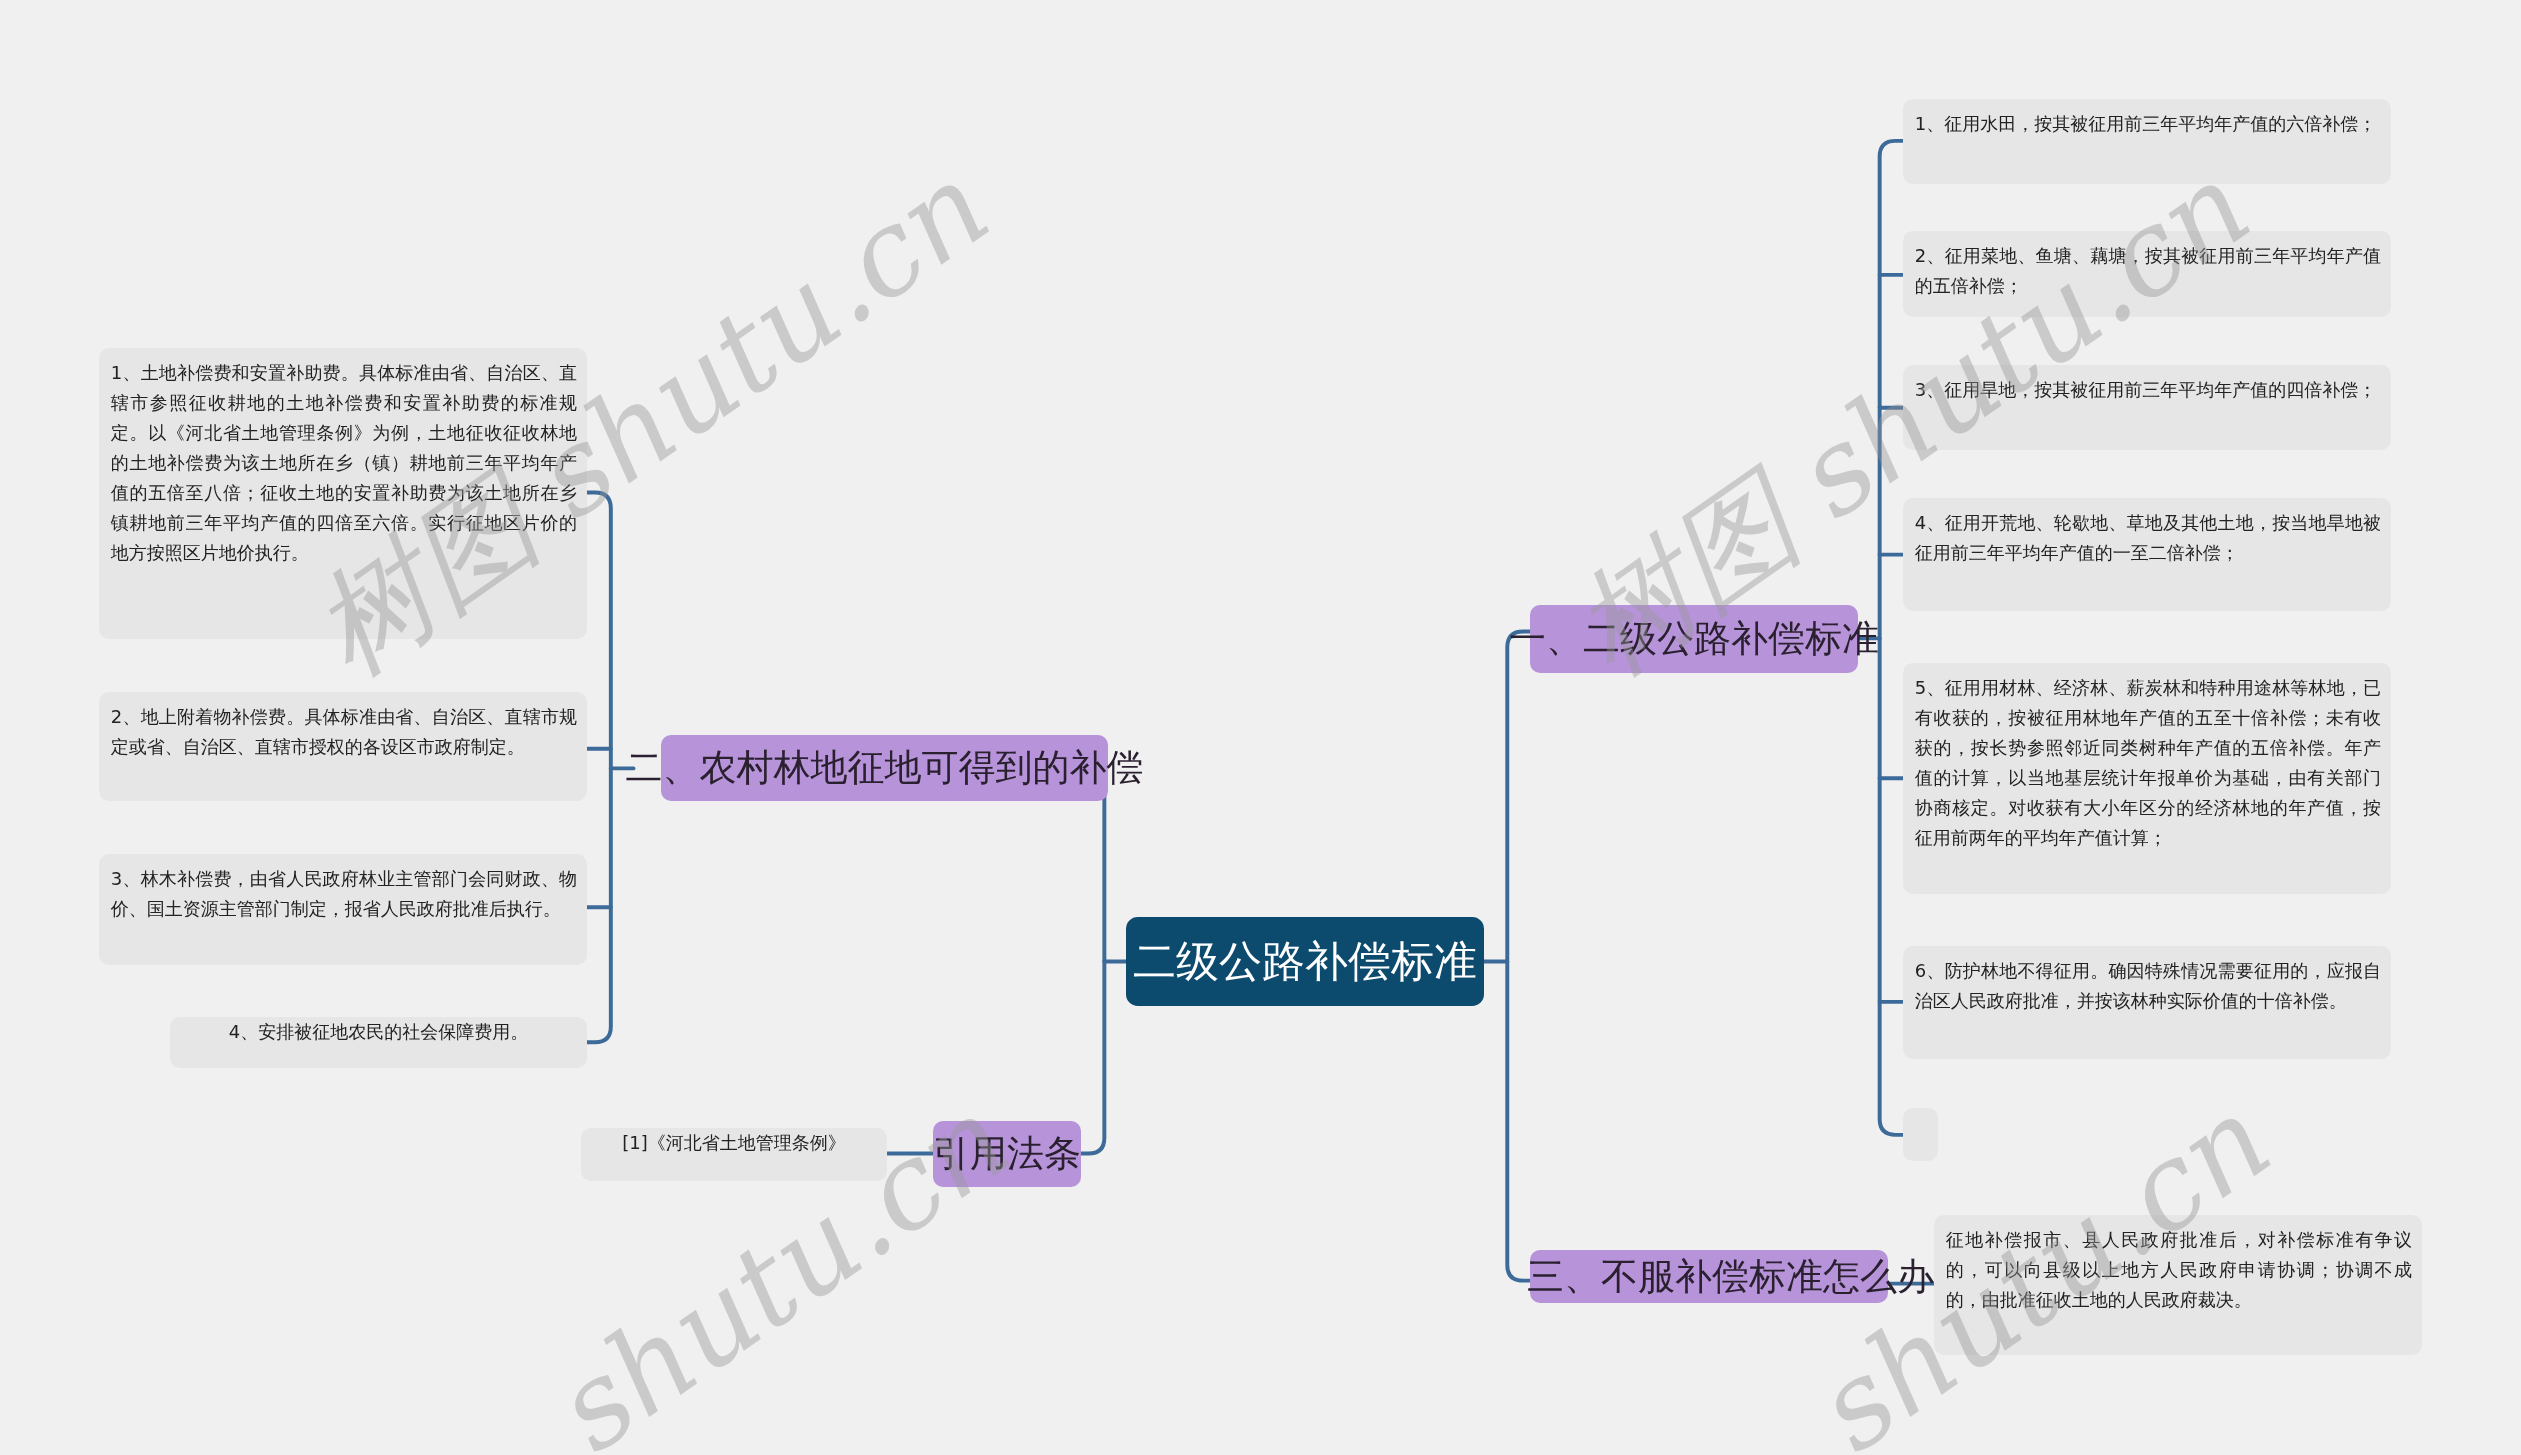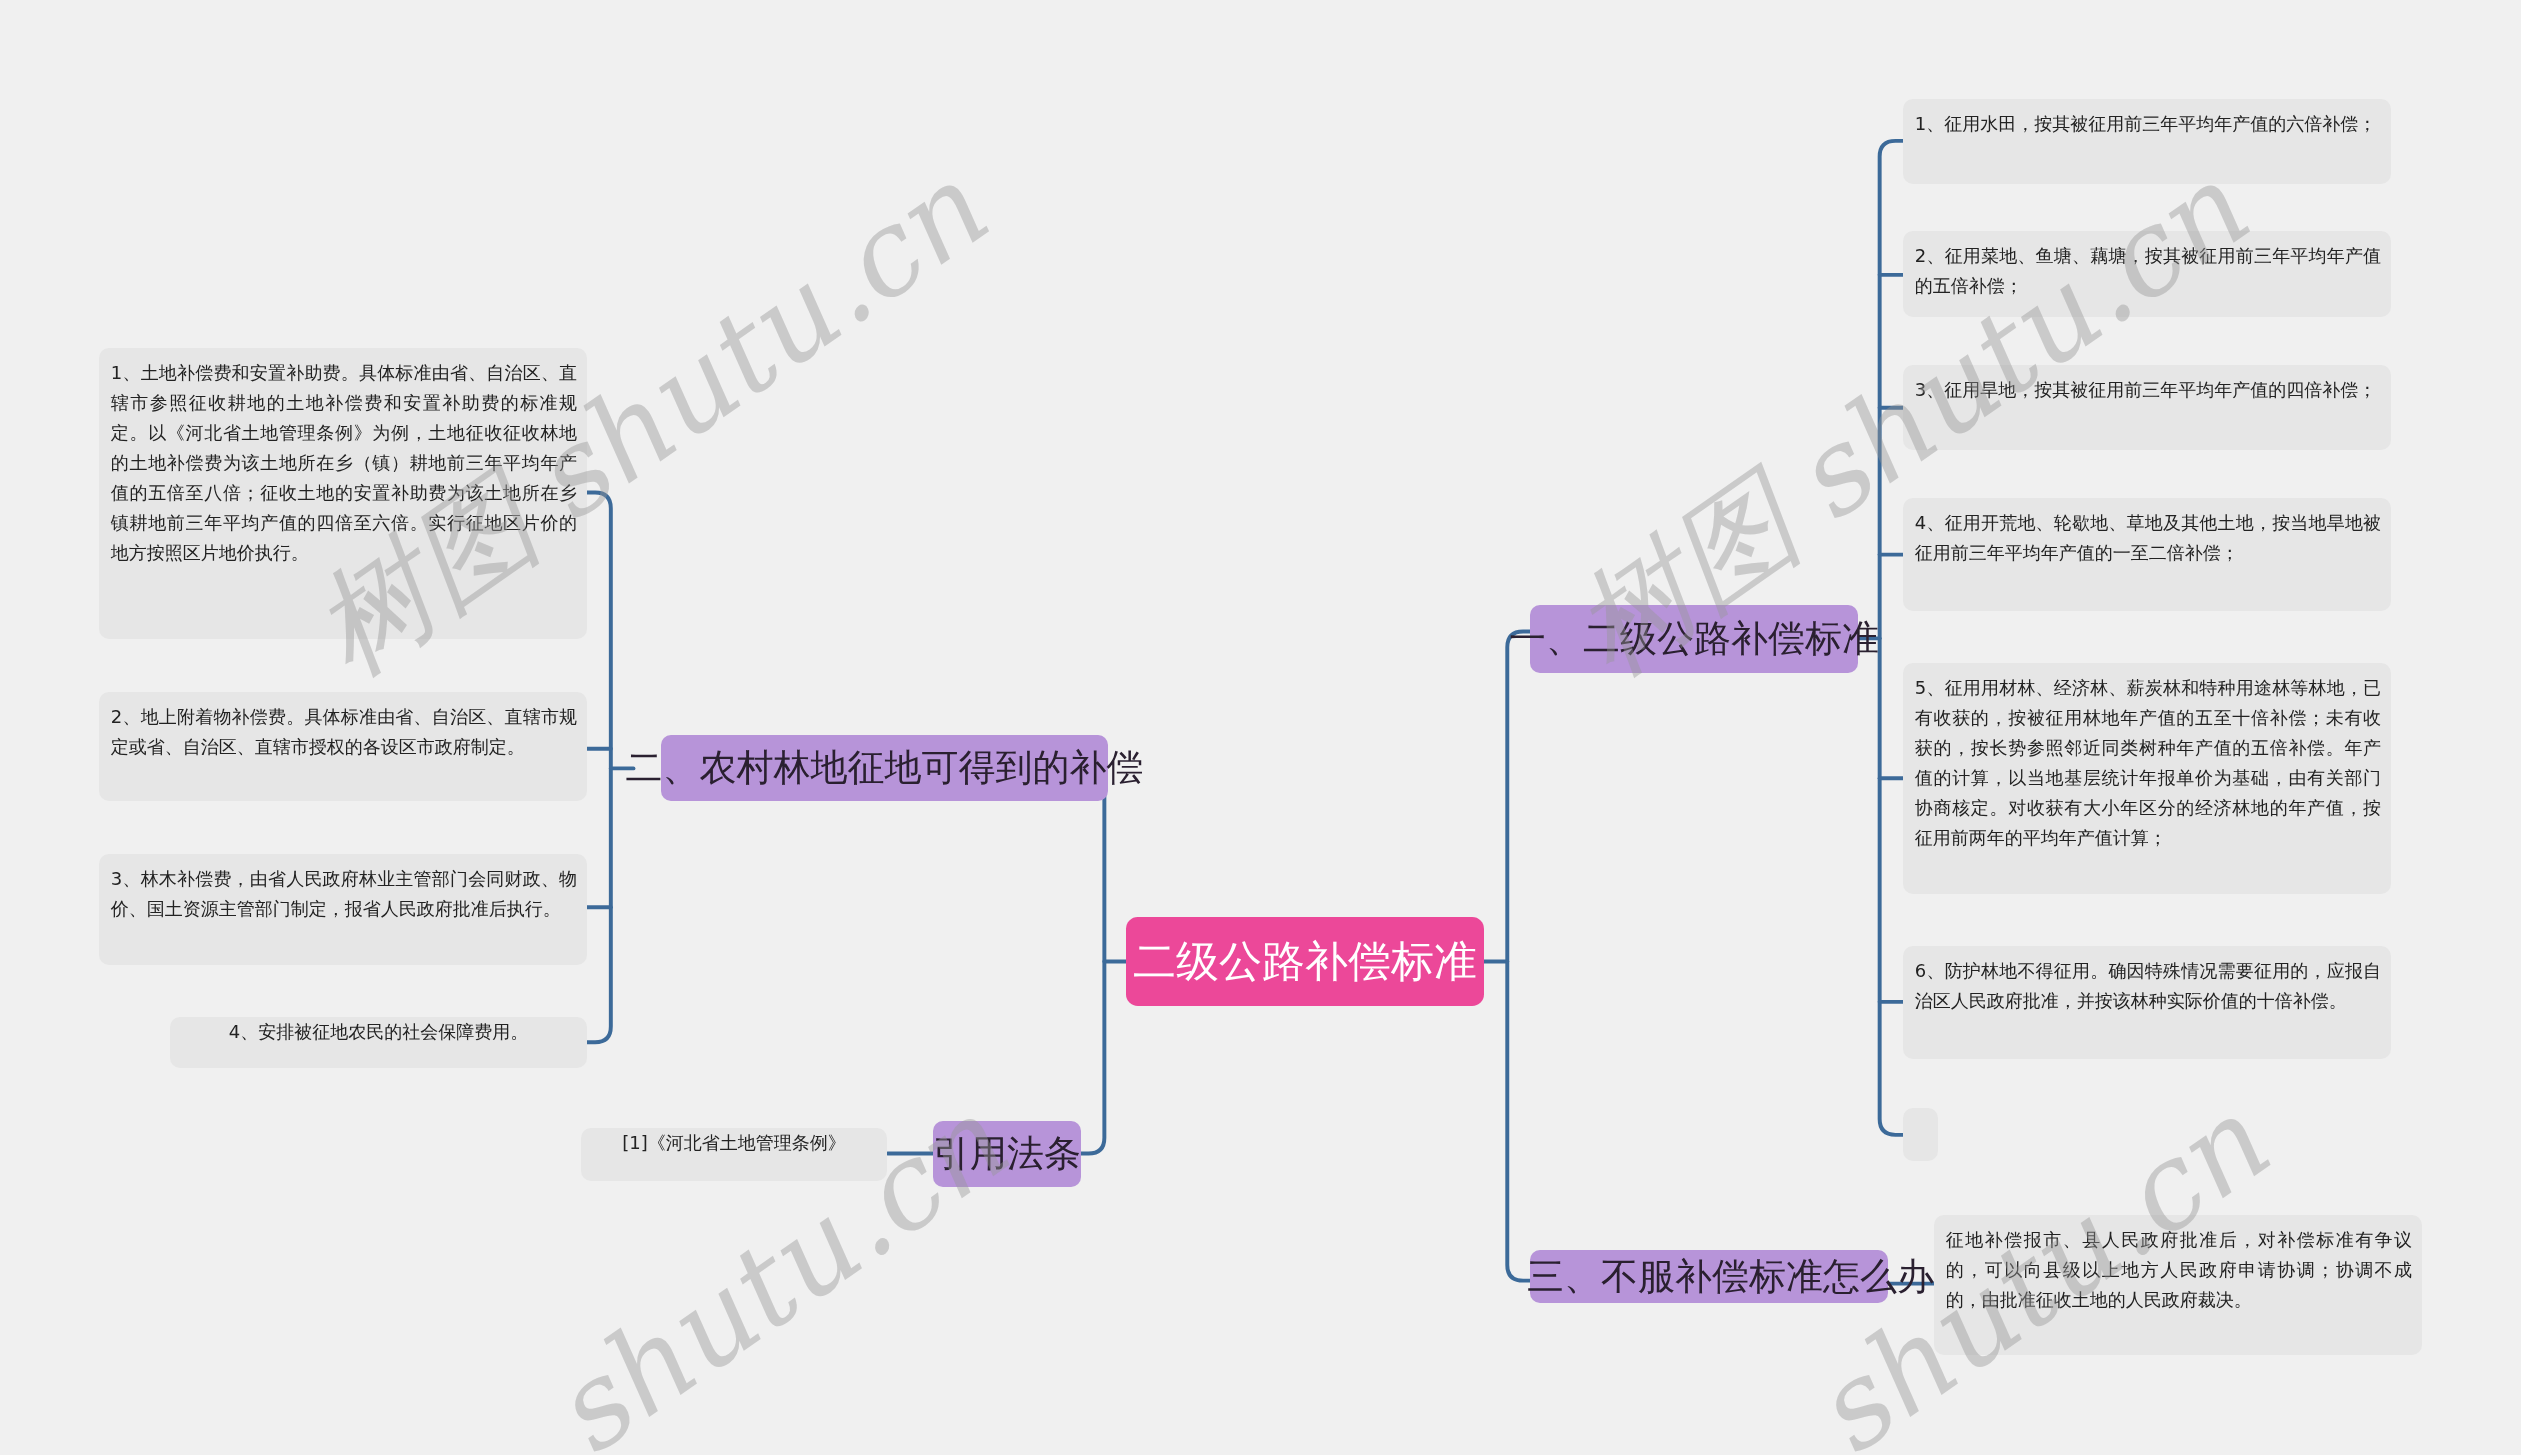--- a/index.html
+++ b/index.html
@@ -4,21 +4,21 @@
 <style>
   html, body { margin: 0; padding: 0; }
   body {
     width: 2522px; height: 1456px; position: relative; overflow: hidden;
     background: #f0f0f0;
     font-family: "DejaVu Sans", "Liberation Sans", sans-serif;
   }
   #lines { position: absolute; left: 0; top: 0; width: 2522px; height: 1456px; }
   .node { position: absolute; box-sizing: border-box; border-radius: 9.9px; }
   .root {
-    background: #ec4899; color: #ffffff; font-size: 43px;
+    background: #0c4a6e; color: #ffffff; font-size: 43px;
     display: flex; align-items: center; justify-content: center; border-radius: 11.8px;
   }
   .branch {
     background: #b794d9; color: #2a2030; font-size: 37px;
     display: flex; align-items: center; justify-content: center; border-radius: 9.9px;
     white-space: nowrap;
   }
   .leaf {
     background: #e6e6e6; color: #222; font-size: 18px; line-height: 30px;
     padding: 9.9px 9.9px 9.9px 11.8px; border-radius: 9.9px; text-align: justify;

